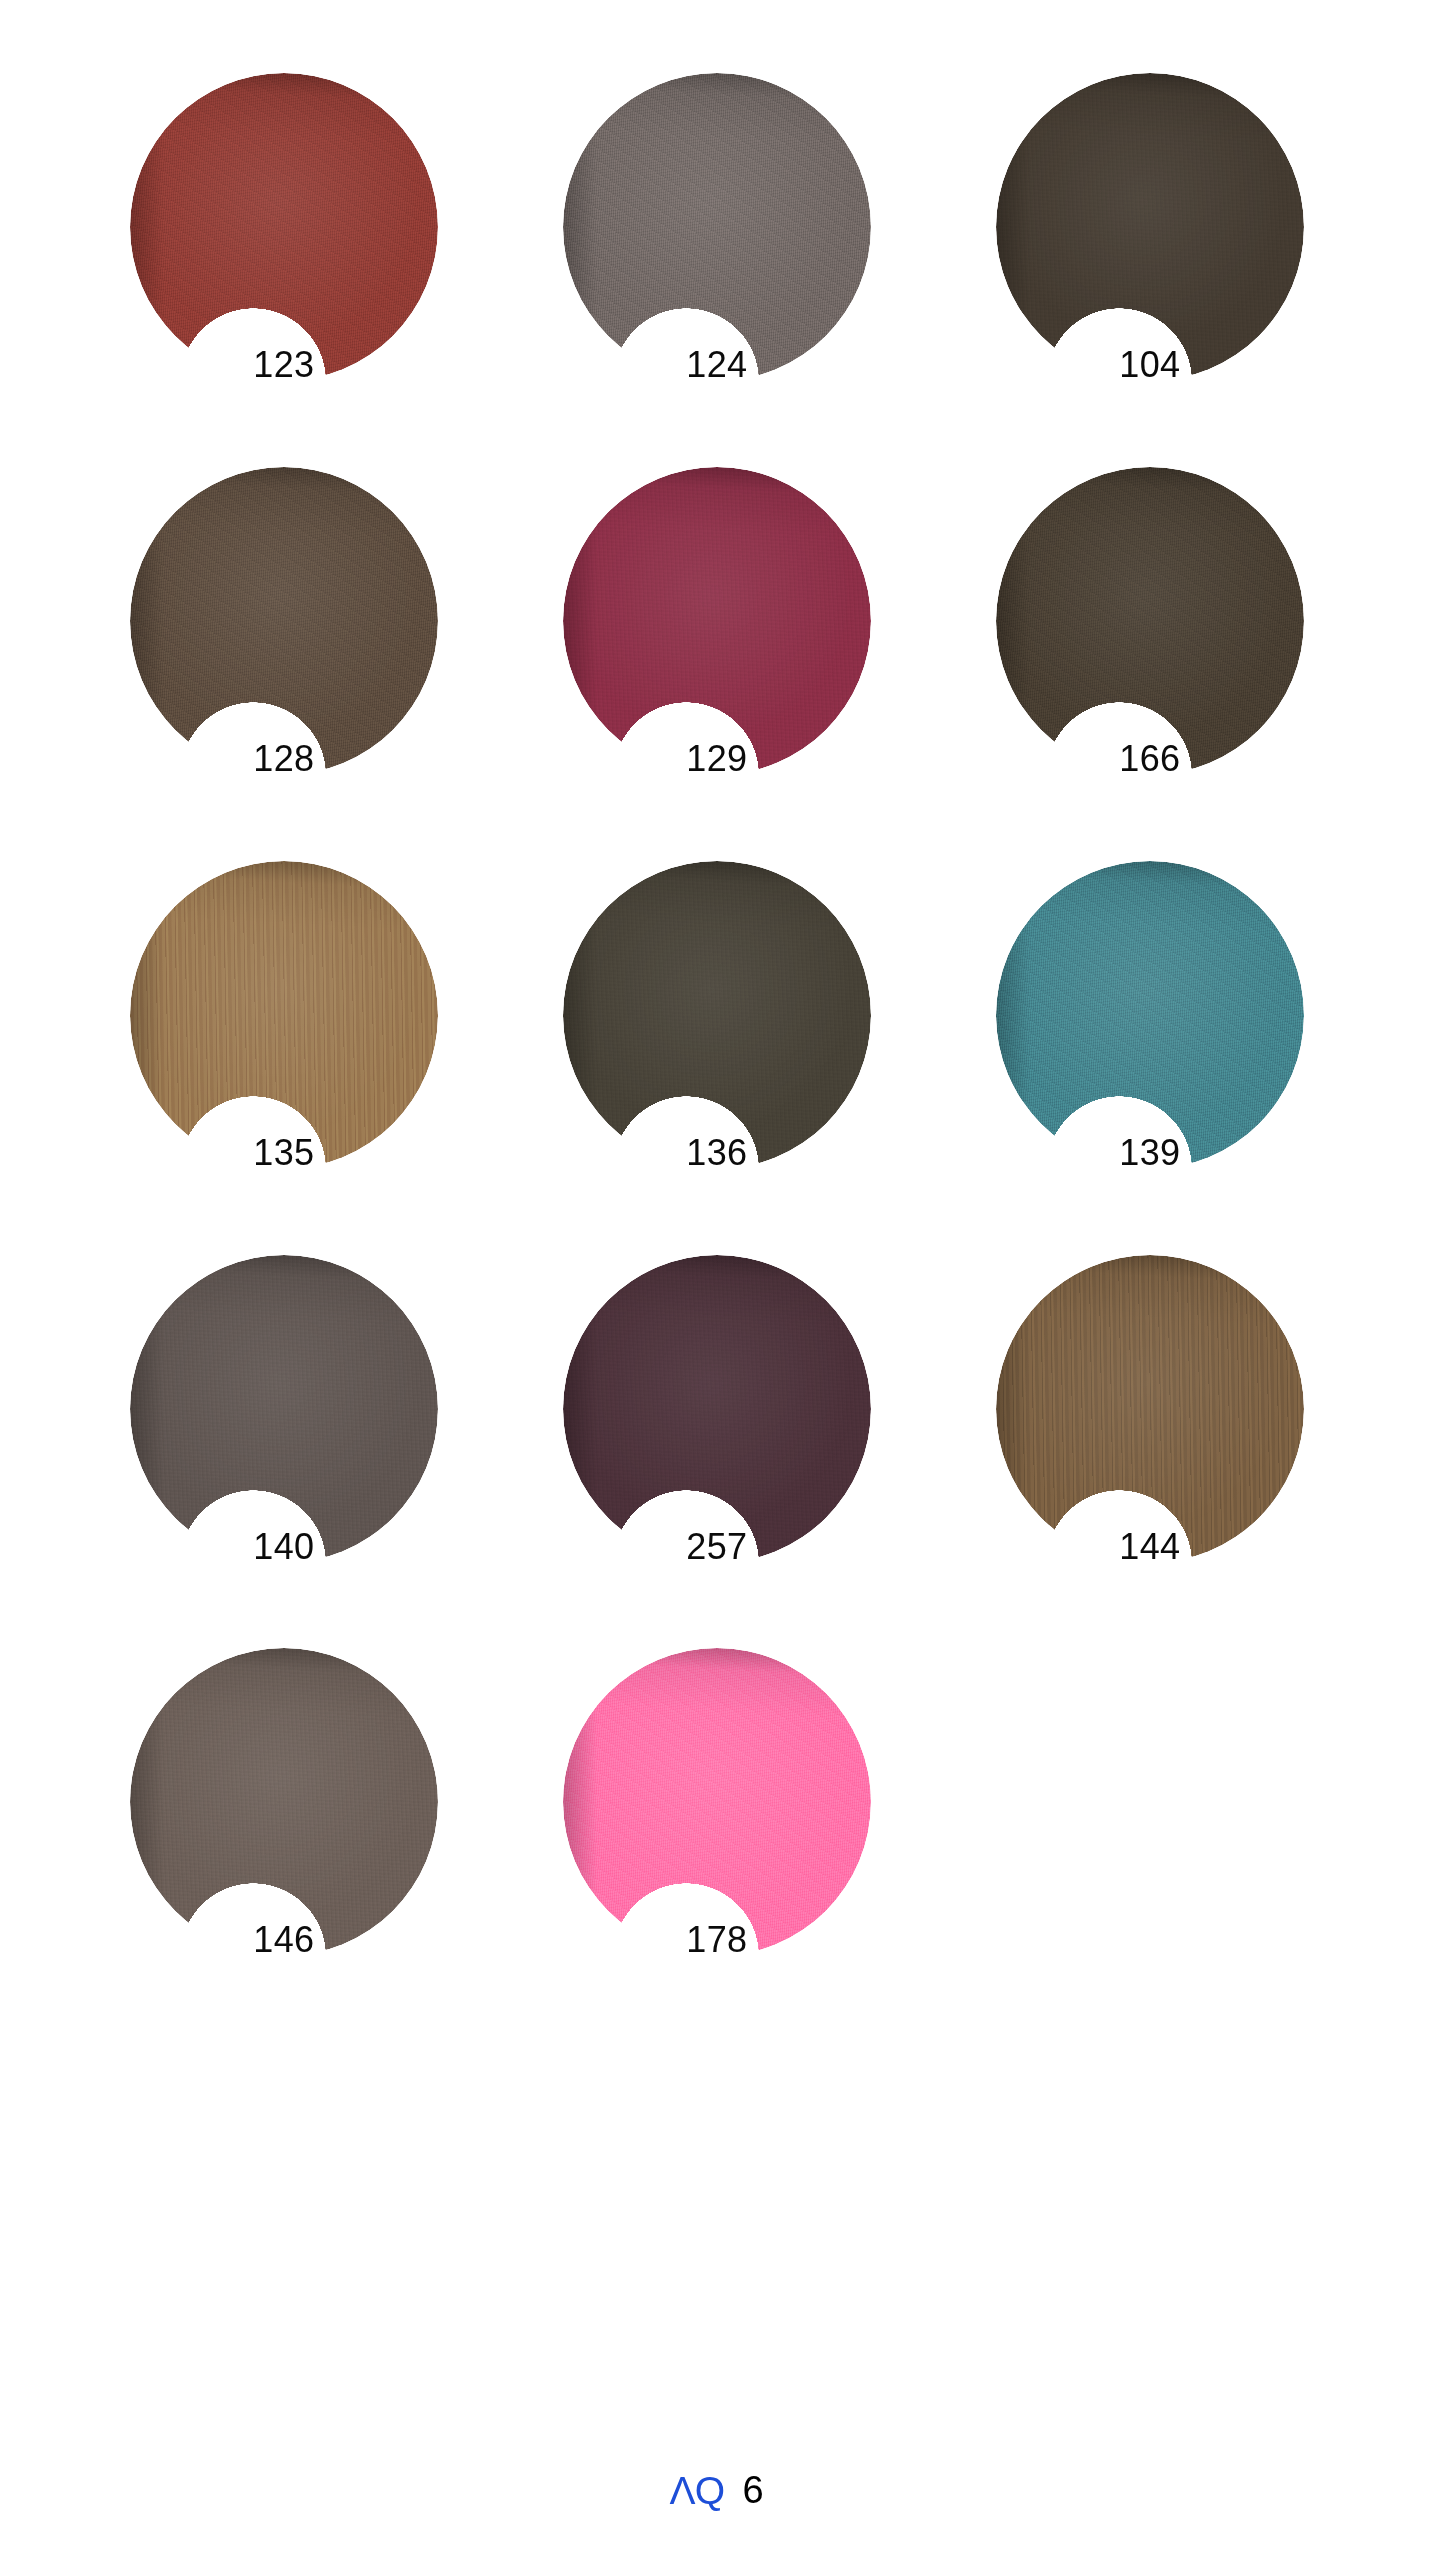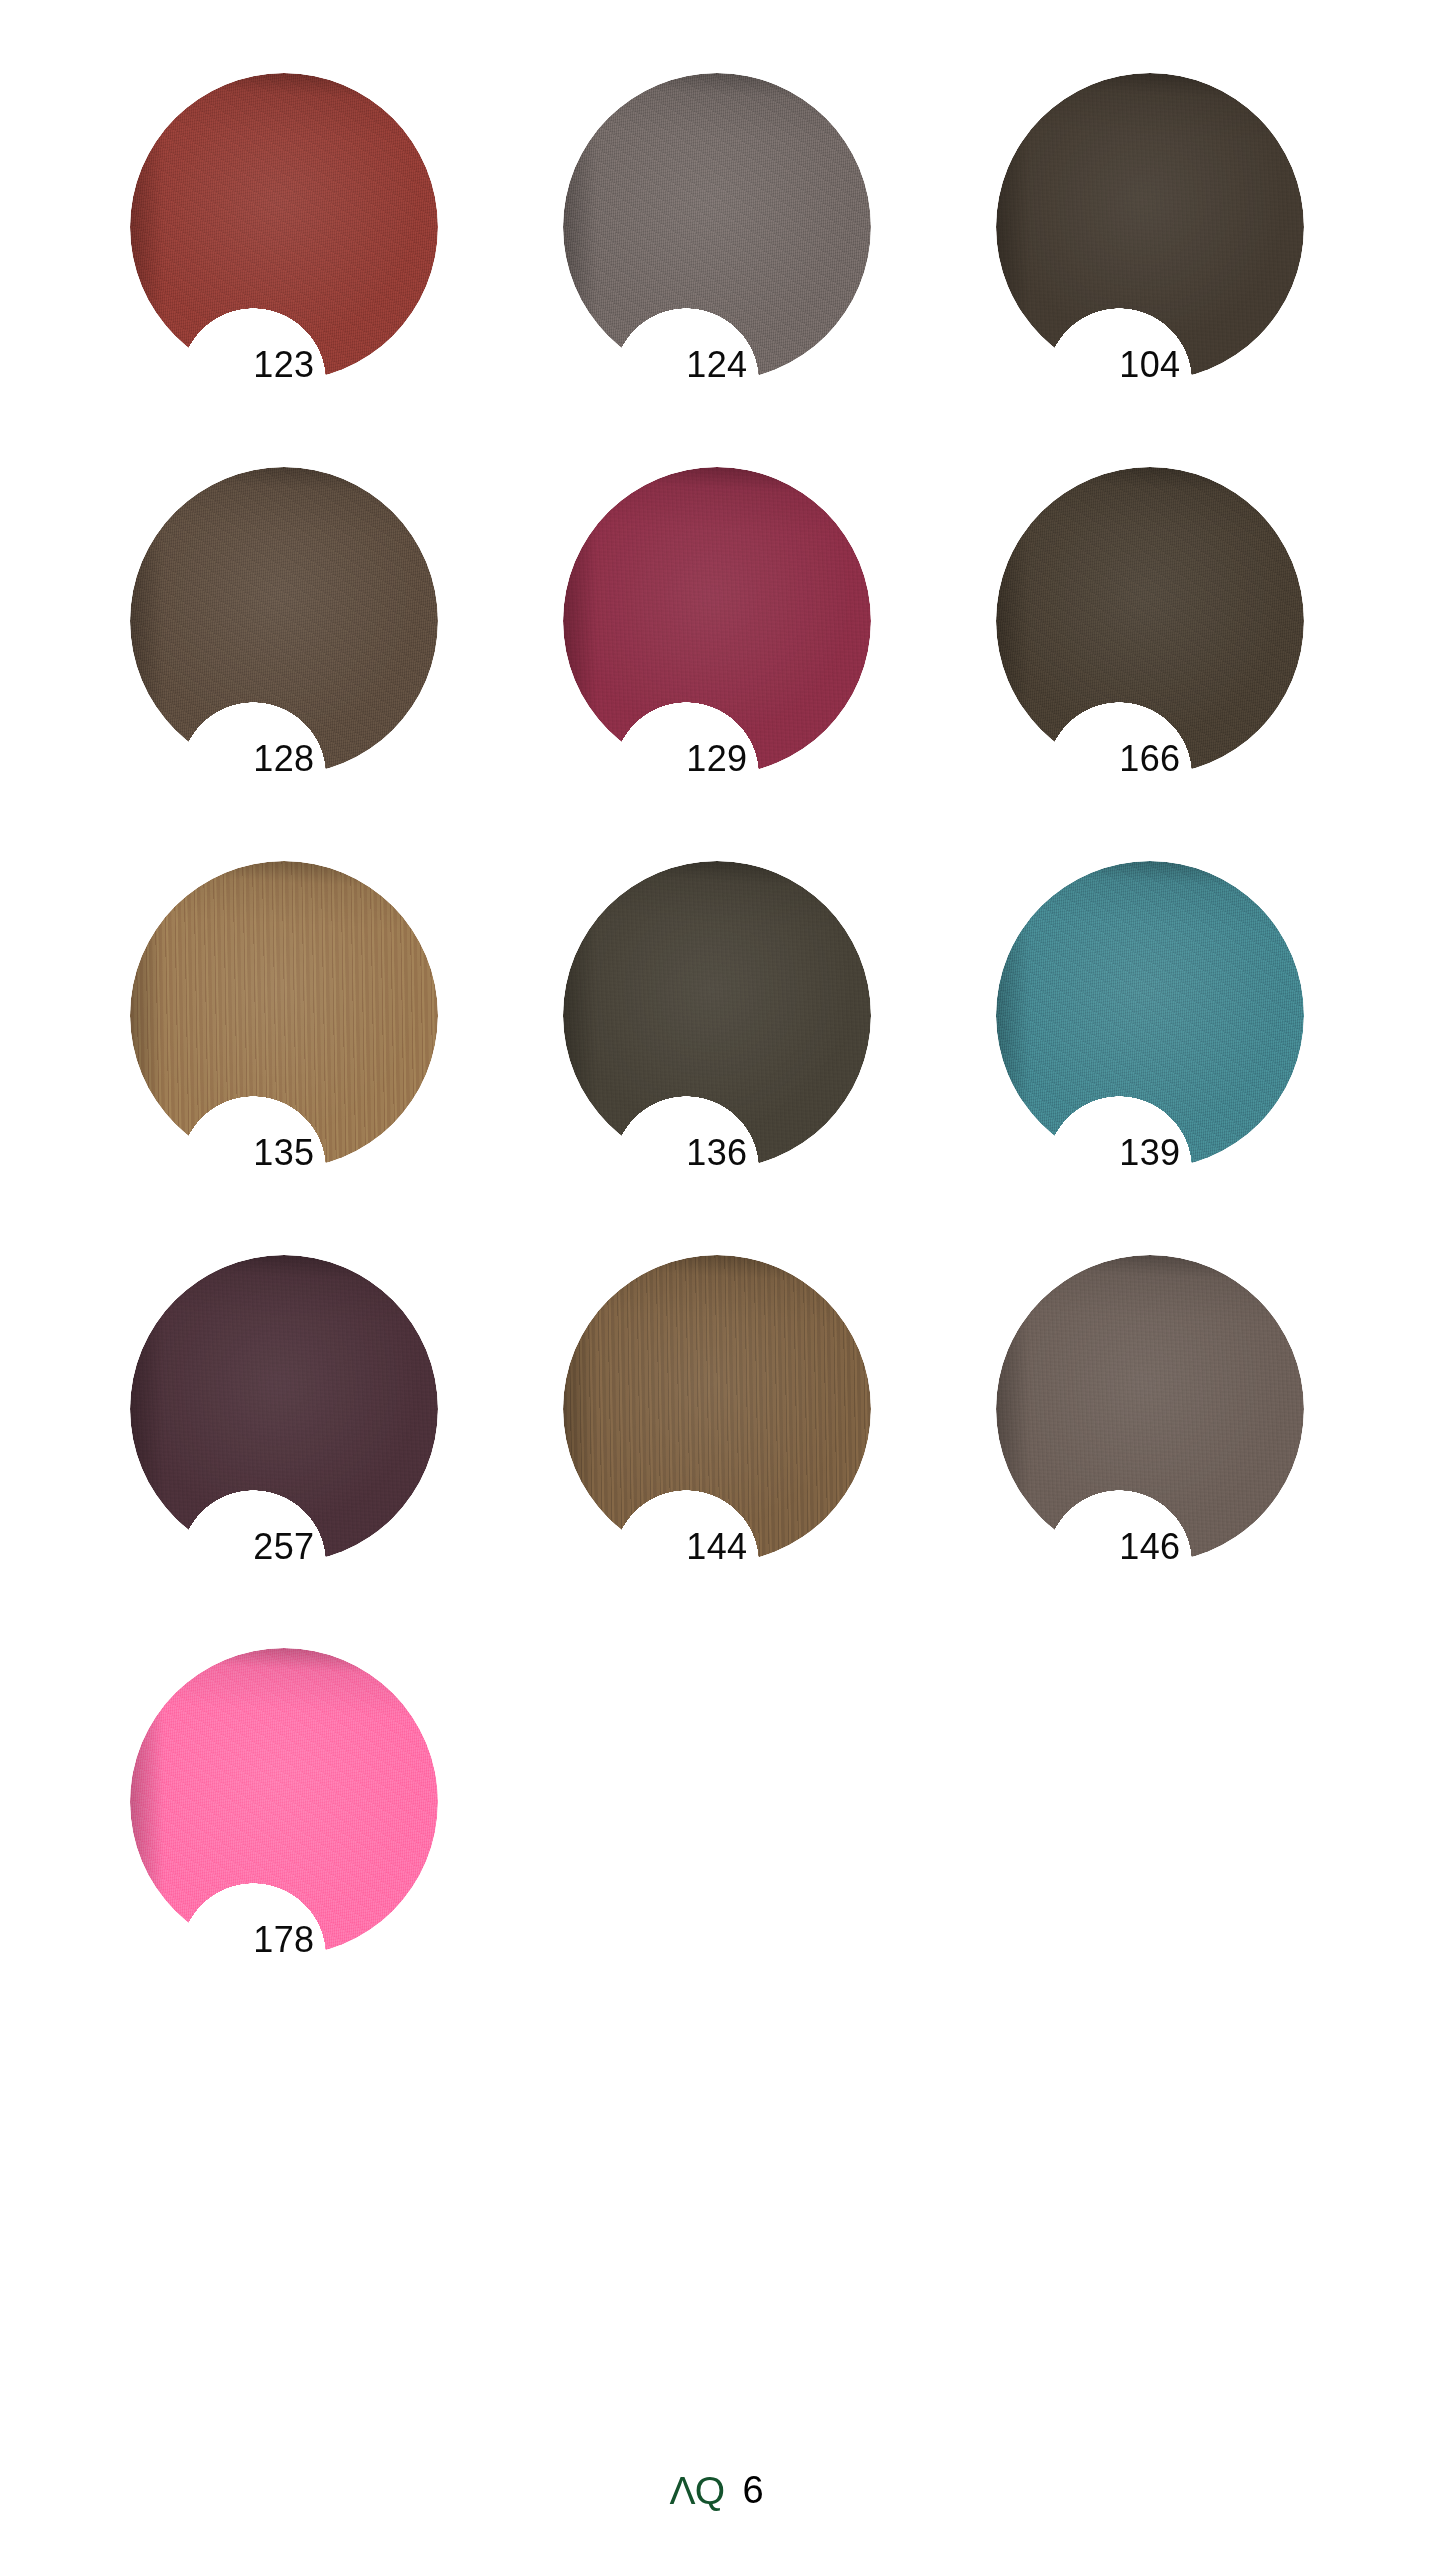--- a/index.html
+++ b/index.html
@@ -256,20 +256,30 @@
             <div class="disc-fill" style="background: rgb(65, 128, 138);"></div>
             <div class="disc-tex"></div>
             <div class="disc-shade"></div>
           </div>
           <div class="swatch-label">139</div>
         </div>
       </div>
       <div class="swatch-cell">
         <div class="swatch tex-smooth">
           <div class="disc">
+            <div class="disc-fill" style="background: rgb(94, 84, 80);"></div>
+            <div class="disc-tex"></div>
+            <div class="disc-shade"></div>
+          </div>
+          <div class="swatch-label">140</div>
+        </div>
+      </div>
+      <div class="swatch-cell">
+        <div class="swatch tex-smooth">
+          <div class="disc">
             <div class="disc-fill" style="background: rgb(75, 48, 57);"></div>
             <div class="disc-tex"></div>
             <div class="disc-shade"></div>
           </div>
           <div class="swatch-label">257</div>
         </div>
       </div>
       <div class="swatch-cell">
         <div class="swatch tex-wood">
           <div class="disc">
@@ -312,18 +322,18 @@
         <div class="swatch tex-smooth blank">
           <div class="disc">
             <div class="disc-fill" style="background: rgb(255, 255, 255);"></div>
             <div class="disc-shade"></div>
           </div>
         </div>
       </div>
     </div>
 
   <div class="footer">
-    <span class="brand-logo" style="color: #14532d;">ΛQ</span>
+    <span class="brand-logo" style="color: #1d4ed8;">ΛQ</span>
     <span class="page-number">6</span>
   </div>
 
 </div>
 
 
 </body></html>

